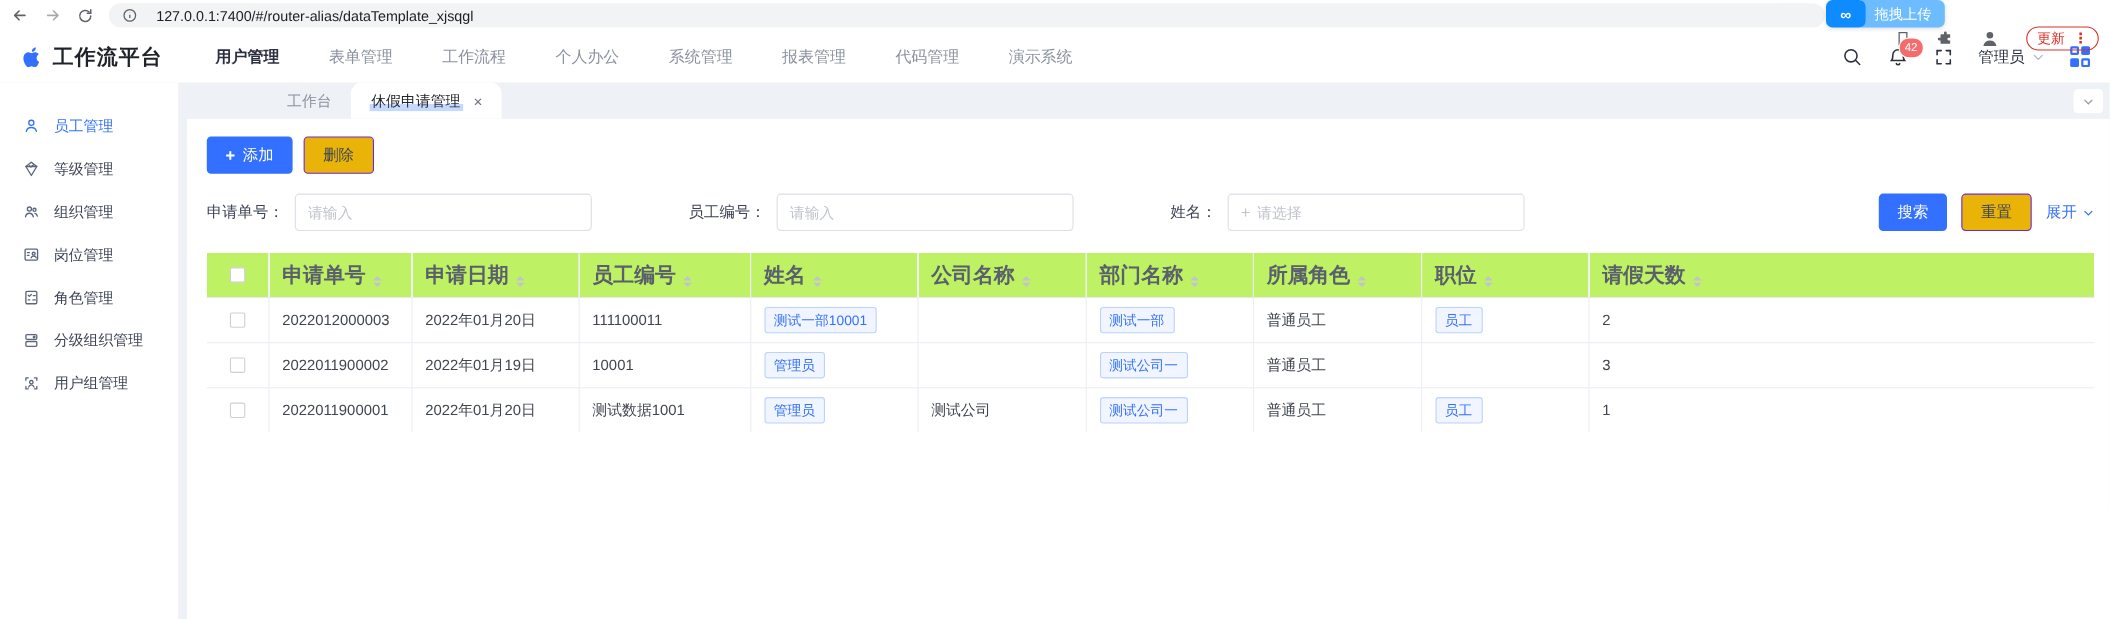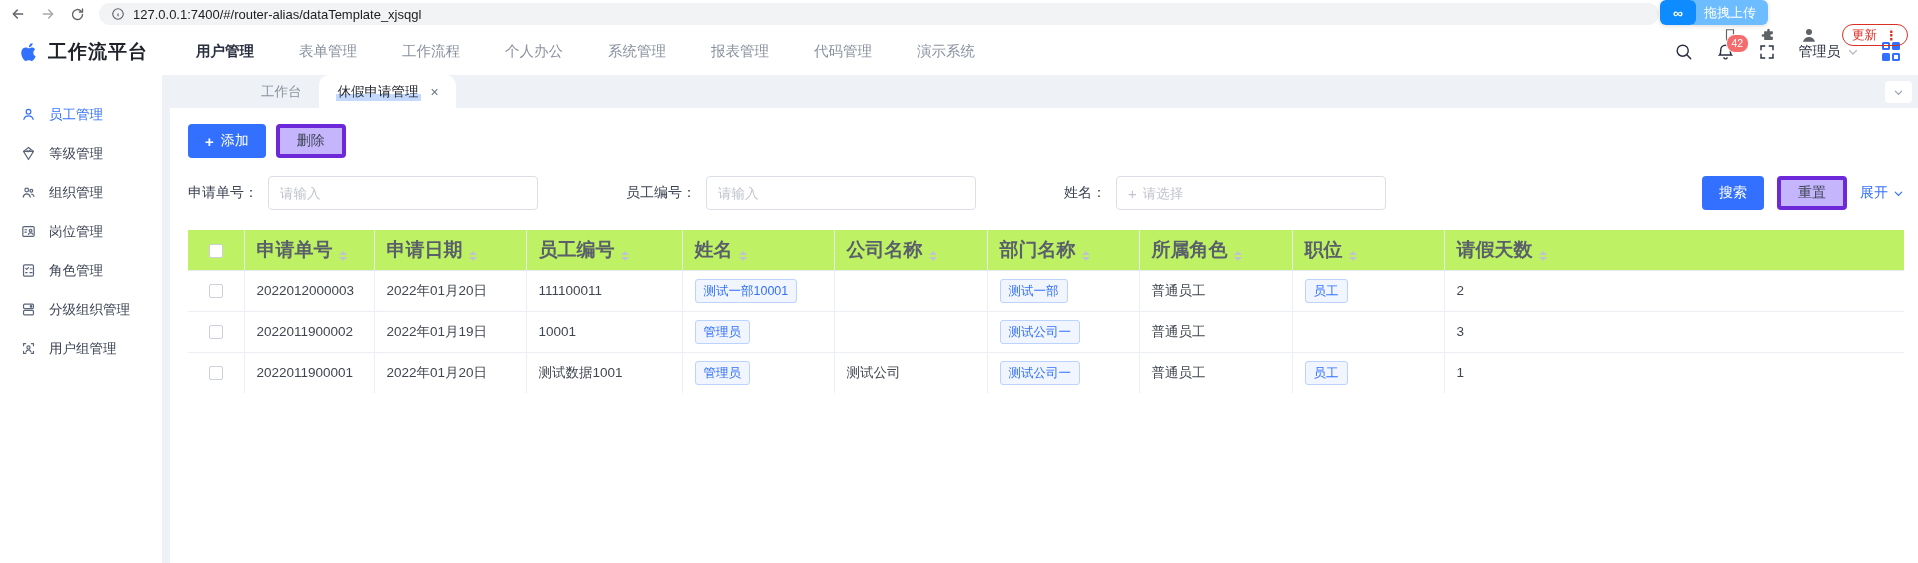--- a/index.html
+++ b/index.html
@@ -4,21 +4,21 @@
 <style>
   * { margin:0; padding:0; box-sizing:border-box; }
   html,body { width:1918px; height:563px; overflow:hidden; }
   body { font-family:"Liberation Sans","DejaVu Sans",sans-serif; background:#fff; }
   .screen { width:1918px; height:563px; display:flex; flex-direction:column; overflow:hidden; }
 
   
   .chrome { height:28px; flex:0 0 28px; background:#fff; display:flex; align-items:center; padding:0 10px; gap:14px; position:relative; }
   .chrome svg { display:block; }
   .nav-ic { color:#5f6368; display:flex; align-items:center; cursor:pointer; }
-  .url-pill { flex:1; max-width:1560px; height:22px; background:#f1f3f4; border-radius:12px; display:flex; align-items:center; gap:8px; padding:0 12px; }
+  .url-pill { flex:1; max-width:1560px; height:22px; background:#f1f3f4; border-radius:12px; display:flex; align-items:center; gap:17px; padding:0 12px; }
   .url-text { font-size:13px; color:#202124; white-space:nowrap; }
   .chrome-right { margin-left:auto; display:flex; align-items:center; gap:24px;margin-top:42px; }
   .update-pill { border:1.5px solid #d93025; color:#d93025; border-radius:13px; height:22px; display:flex; align-items:center; gap:8px; padding:0 9px; font-size:12.5px; cursor:pointer; }
   .kebab { color:#d93025; font-size:13px; font-weight:bold; letter-spacing:0; }
   .ext-tip { position:absolute; top:0; right:150px; height:25px; display:flex; z-index:5; filter:drop-shadow(0 1px 2px rgba(0,0,0,.15)); }
   .ext-tip-logo { width:36px; background:#0d8bff; border-radius:6px; display:flex; align-items:center; justify-content:center; color:#fff; font-size:14px; font-weight:bold; z-index:2; }
   .ext-tip-text { background:#6cbcff; color:#fff; font-size:13px; display:flex; align-items:center; padding:0 12px; border-radius:0 6px 6px 0; margin-left:-4px; }
 
   
   .navbar { height:47px; flex:0 0 47px; background:#fff; display:flex; align-items:center; padding:0 18px; }
@@ -51,21 +51,21 @@
   .tab.active { background:#fff; border-radius:10px 10px 0 0; color:#23262e; }
   .tab.active .tab-label { background:linear-gradient(transparent 62%, #c5d9ff 62%); padding:0 2px; font-weight:500; }
   .tab-close { color:#6b7280; font-size:14px; line-height:1; cursor:pointer; }
   .tab-collapse { position:absolute; right:6px; bottom:5px; width:27px; height:22px; background:#fff; border-radius:4px; display:flex; align-items:center; justify-content:center; color:#9aa1ad; cursor:pointer; }
 
   .card { flex:1; background:#fff; margin-left:8px; padding:16px 14px 0 18px; overflow:hidden; }
 
   .btn-row { display:flex; gap:10px; }
   .btn { height:34px; border-radius:4px; font-size:14px; display:inline-flex; align-items:center; justify-content:center; padding:0 17px; cursor:pointer; border:none; background:none; font-family:inherit; }
   .btn-primary { background:#3370ff; color:#fff; gap:7px; }
-  .btn-plain { background:#c4b5fd; border:4px solid #6d28d9; color:#3f4654; }
+  .btn-plain { background:#eab308; border:1px solid #6d28d9; color:#3f4654; }
   .plus-glyph { font-size:15px; font-weight:700; line-height:1; }
 
   .filter-row { display:flex; align-items:center; margin-top:18px; }
   .f-group { display:flex; align-items:center; }
   .f-group + .f-group { margin-left:88px; }
   .f-label { font-size:14px; color:#3c4353; margin-right:10px; white-space:nowrap; }
   .f-input { width:270px; height:34px; border:1px solid #dcdfe6; border-radius:4px; background:#fff; display:flex; align-items:center; padding:0 11px; gap:6px; }
   .f-input input { border:none; outline:none; flex:1; font-size:13.5px; color:#606266; font-family:inherit; background:transparent; }
   .f-input input::placeholder { color:#c0c4cc; }
   .sel-plus { color:#c0c4cc; font-size:15px; line-height:1; }

